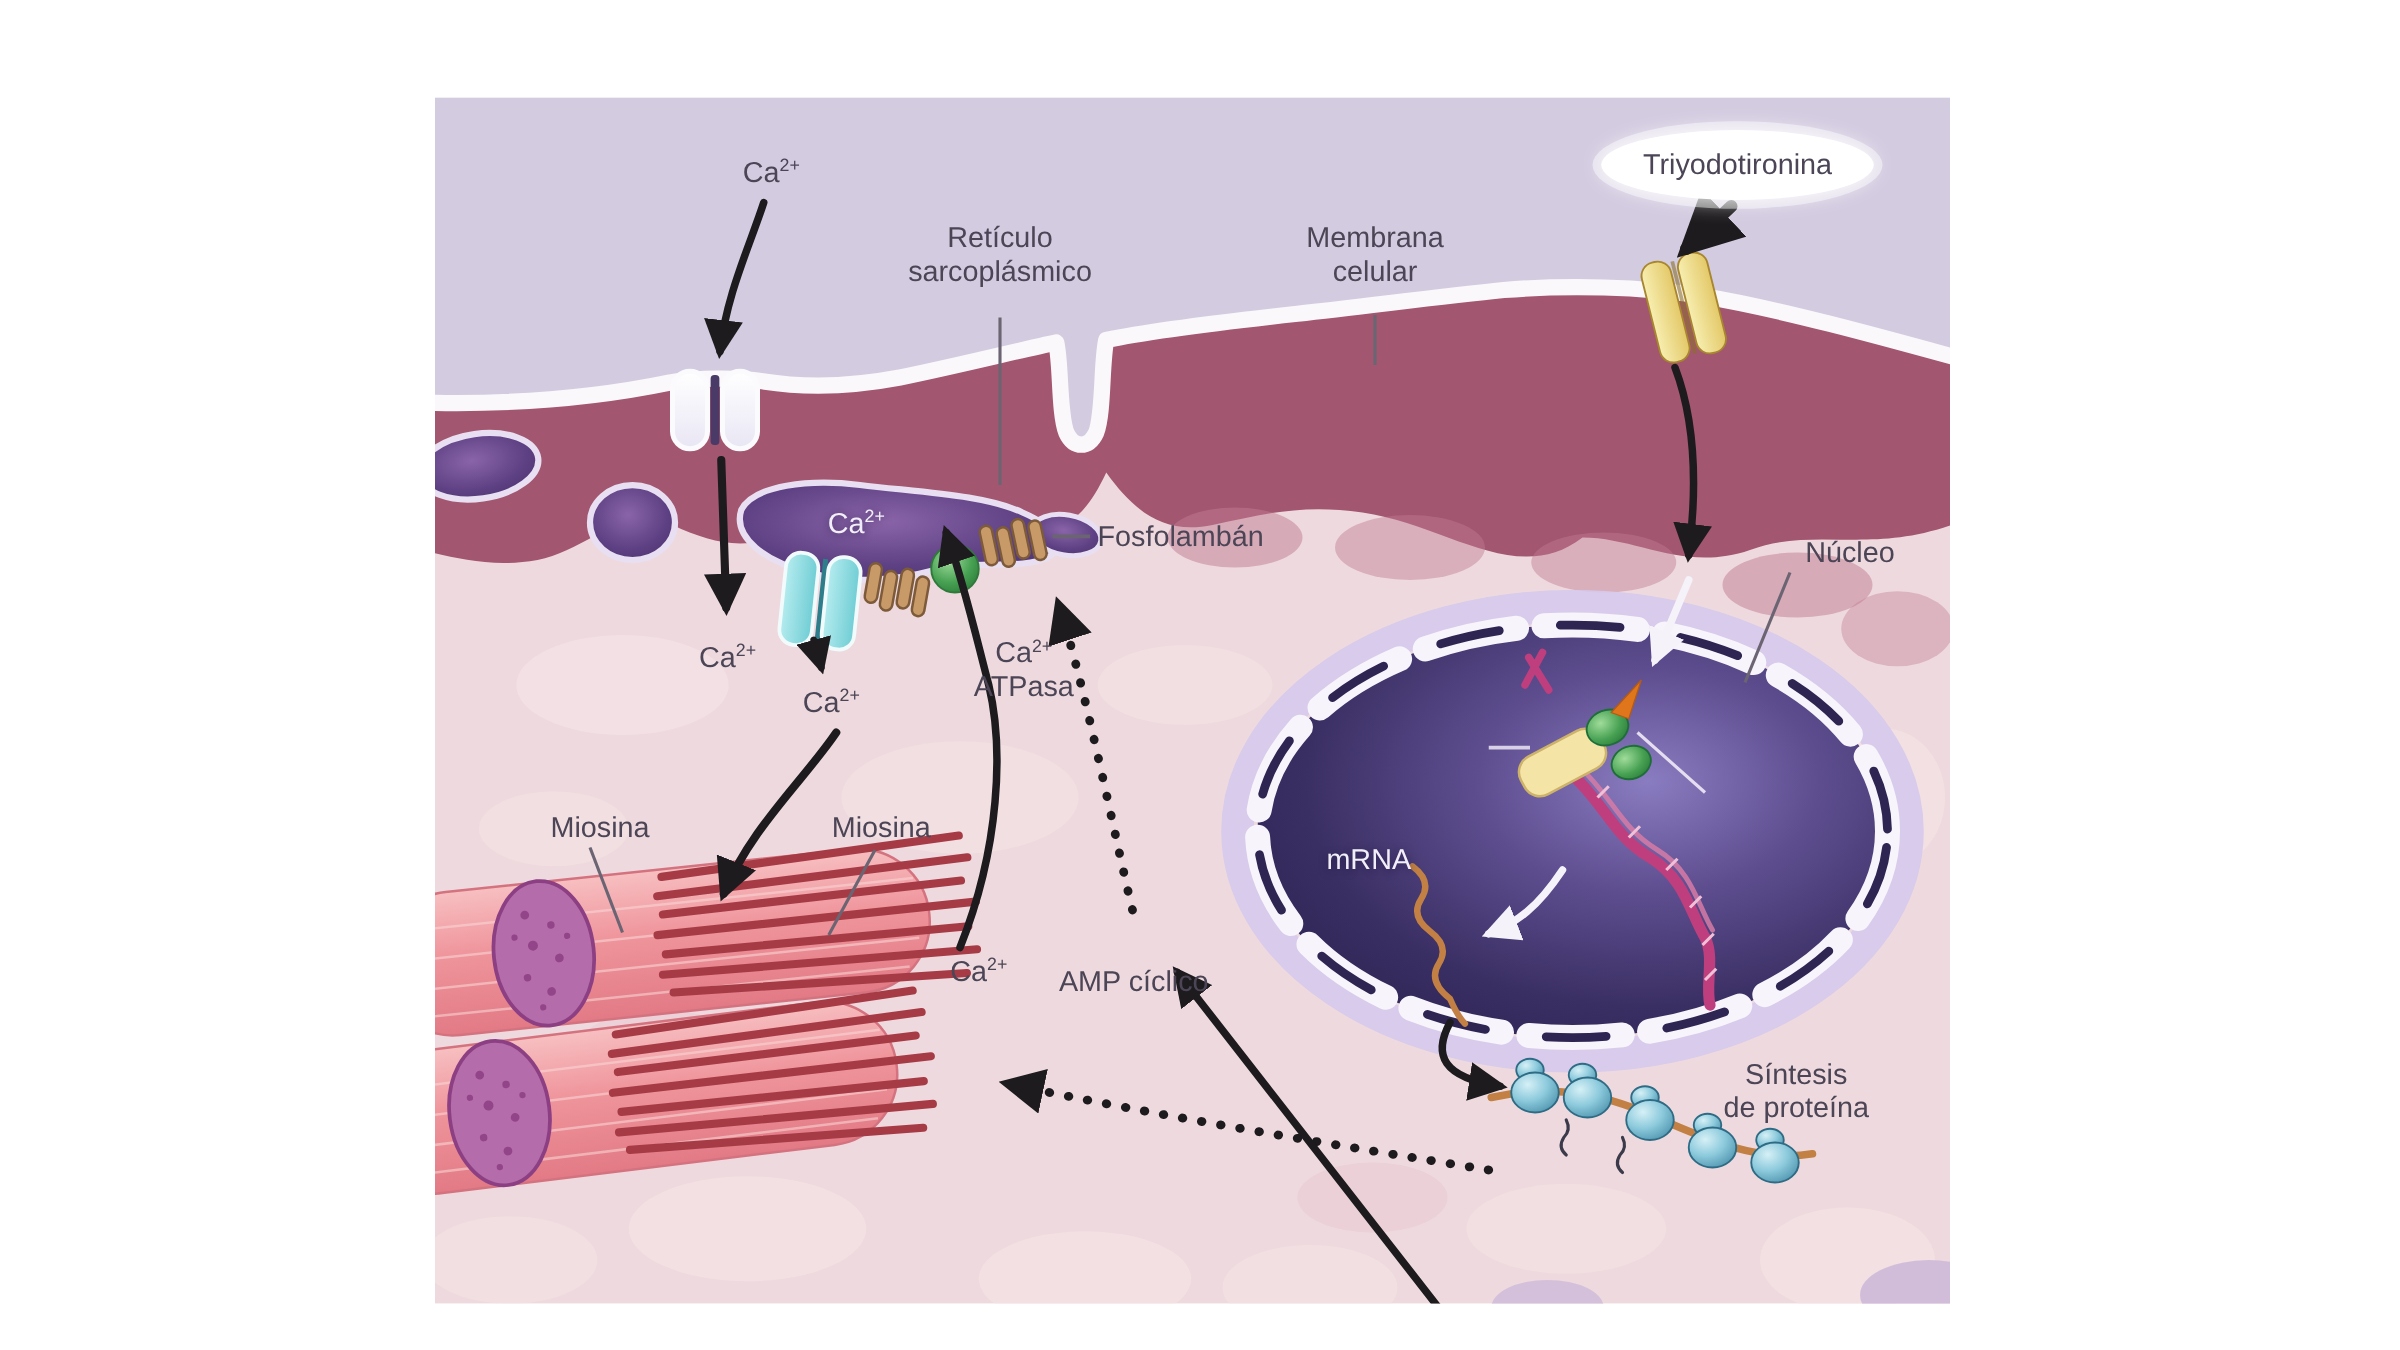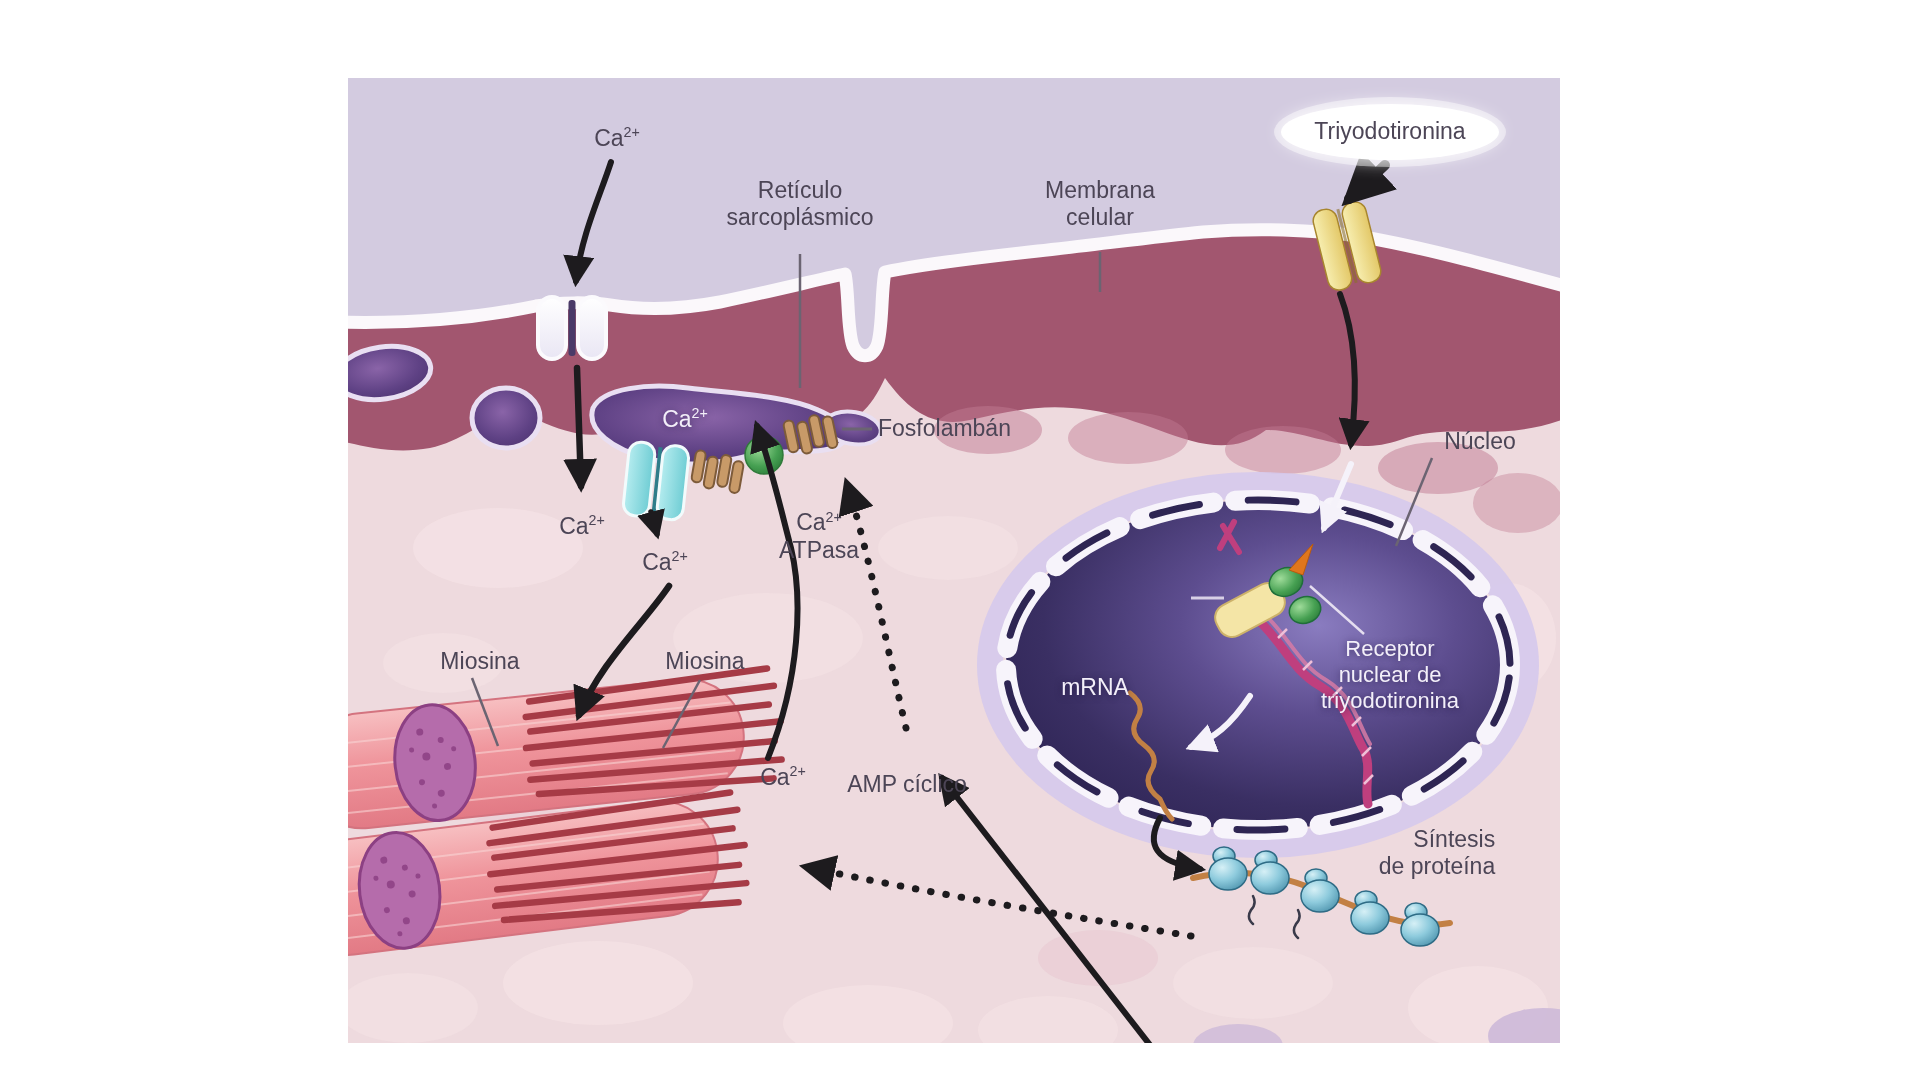--- a/index.html
+++ b/index.html
@@ -297,36 +297,31 @@
   <div class="lbl" style="left:234px;top:448px;"><span>Ca</span><sup>2+</sup></div>
 
   <div class="lbl" style="left:317px;top:484px;"><span>Ca</span><sup>2+</sup></div>
 
   <div class="lbl" style="left:471px;top:458px;">
     <div><span>Ca</span><sup>2+</sup></div>
     <div>ATPasa</div>
   </div>
 
 
-  <div class="lbl light small" style="left:1042px;top:597px;">
-    <div>Receptor</div>
-        <div>nuclear de</div>
-    <div>triyodotironina</div>
-  </div>
 
   <div class="lbl light" style="left:747px;top:610px;">mRNA</div>
 
   <div class="lbl" style="left:132px;top:584px;">Miosina</div>
 
   <div class="lbl" style="left:357px;top:584px;">Miosina</div>
 
   <div class="lbl" style="left:559px;top:707px;">AMP cíclico</div>
 
   <div class="lbl" style="left:435px;top:699px;"><span>Ca</span><sup>2+</sup></div>
 
-  <div class="lbl" style="left:1089px;top:775px;text-align:right;">
+  <div class="lbl" style="left:1089px;top:795px;">
     <div>Síntesis</div>
         <div>de proteína</div>
   </div>
 
 
  </div>
 </div>
 
 </body></html>

